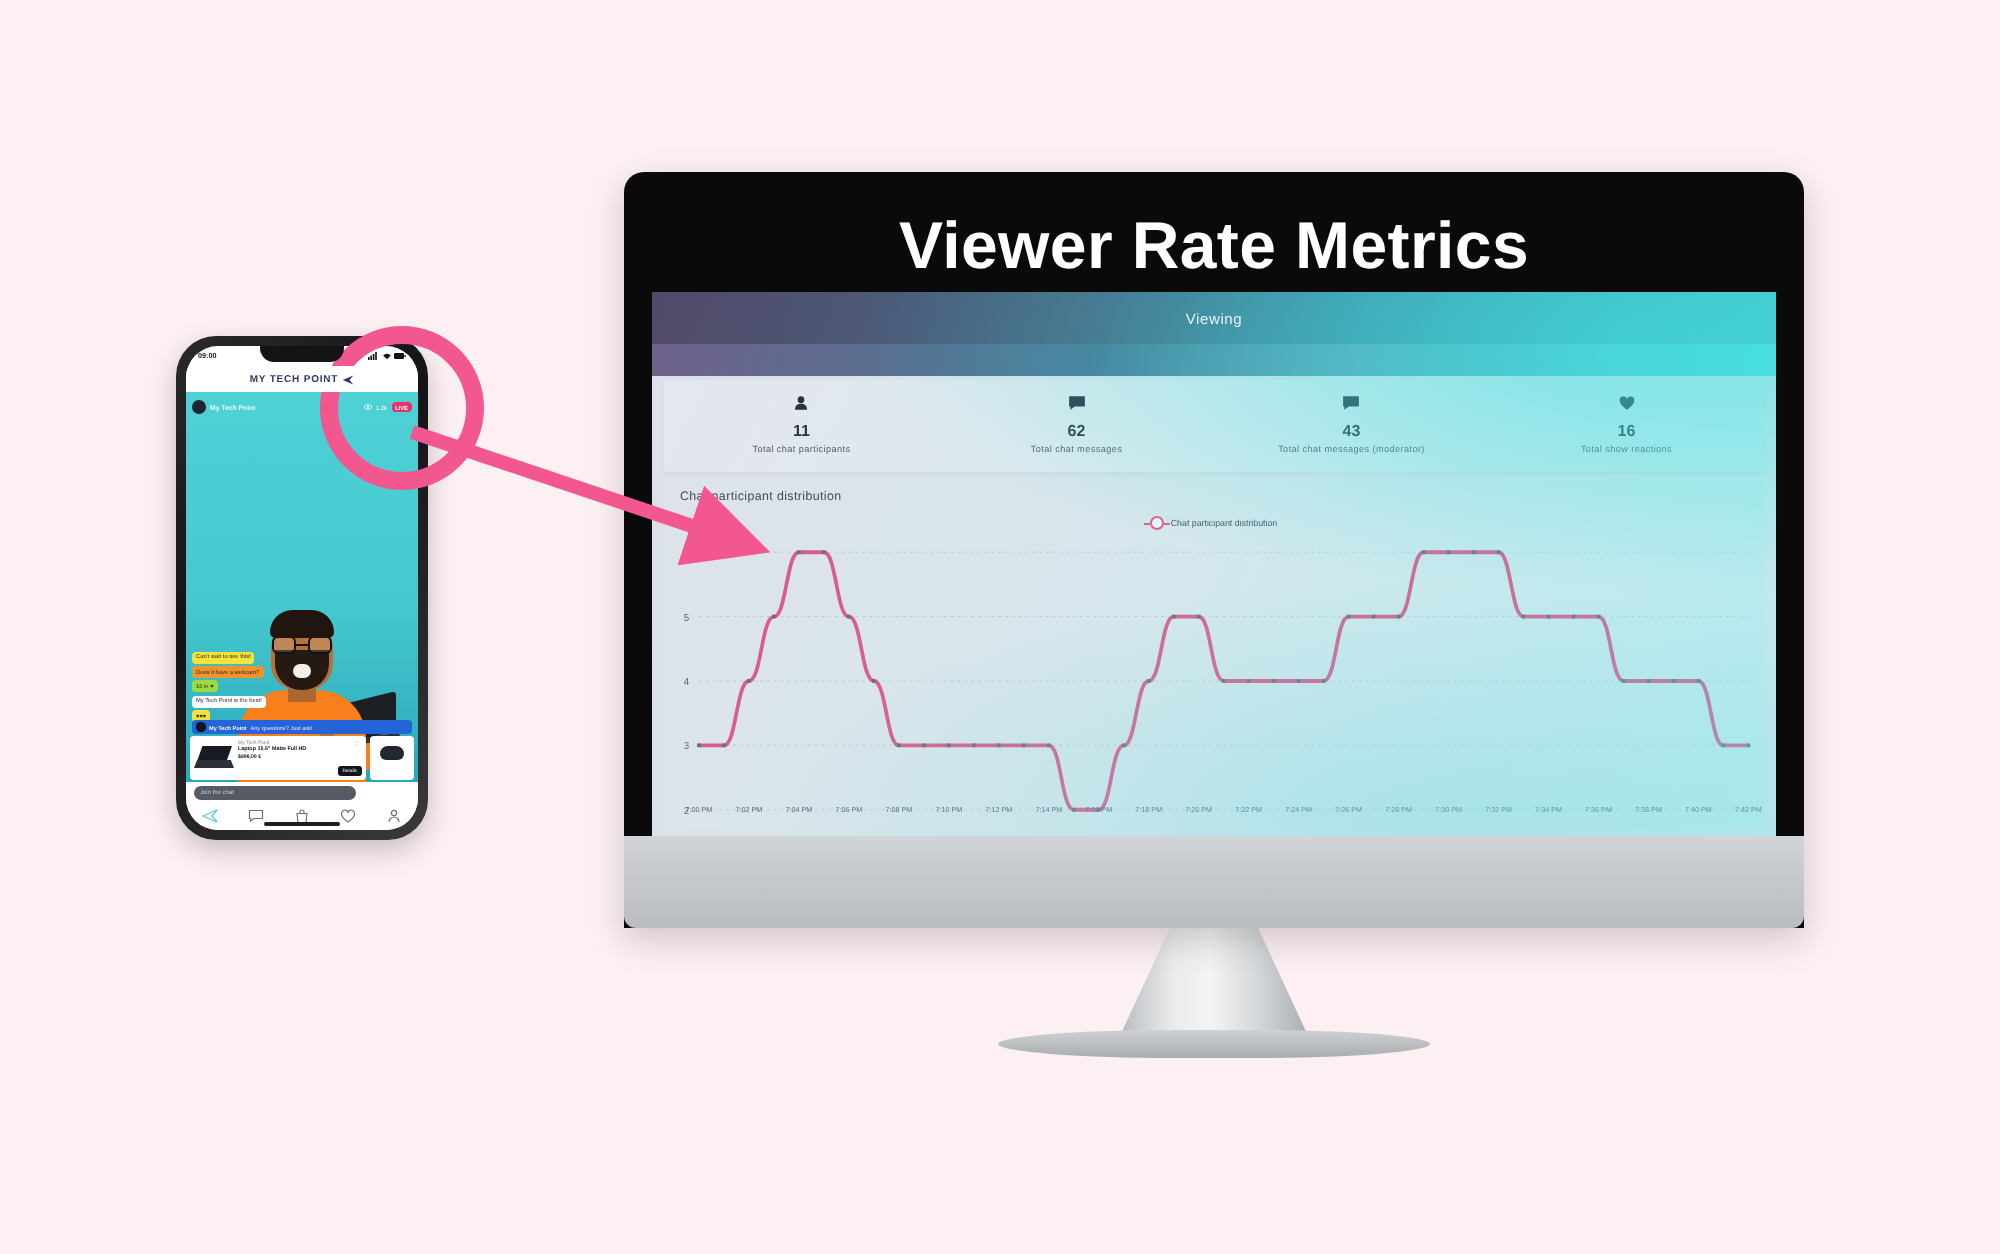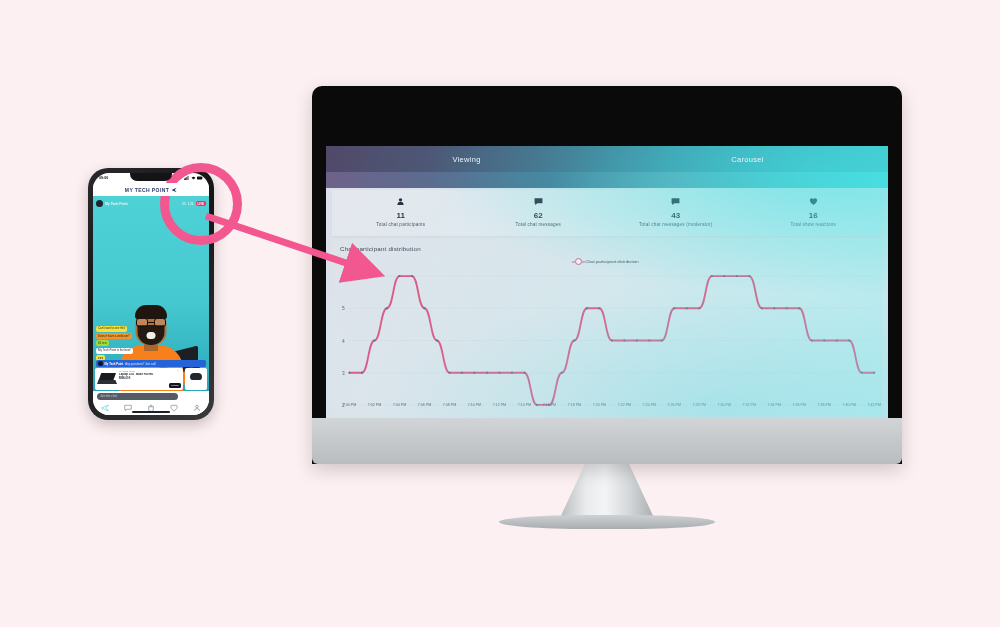--- a/index.html
+++ b/index.html
@@ -223,27 +223,27 @@
 
 <div class="stage">
 
   <div class="stand-wrap">
     <div class="stand-neck"></div>
     <div class="stand-base"></div>
   </div>
 
   <div class="monitor">
     <div class="monitor-bezel"></div>
+    <div class="monitor-title">Viewer Rate Metrics</div>
 
     <div class="monitor-screen">
       <div class="screen-inner">
 
         <div class="tabs">
           <div class="tab">Viewing</div>
-          <div class="tab">Carousel</div>
         </div>
         <div class="tabs-band"></div>
 
         <div class="metrics">
           <div class="metric">
             <div class="micon">
               <svg width="9" height="9" viewBox="0 0 16 16">
                   <circle cx="8" cy="5" r="3" fill="#1f2430"></circle>
                   <path d="M2.5 14a5.5 5.5 0 0 1 11 0z" fill="#1f2430"></path>
                 </svg>

